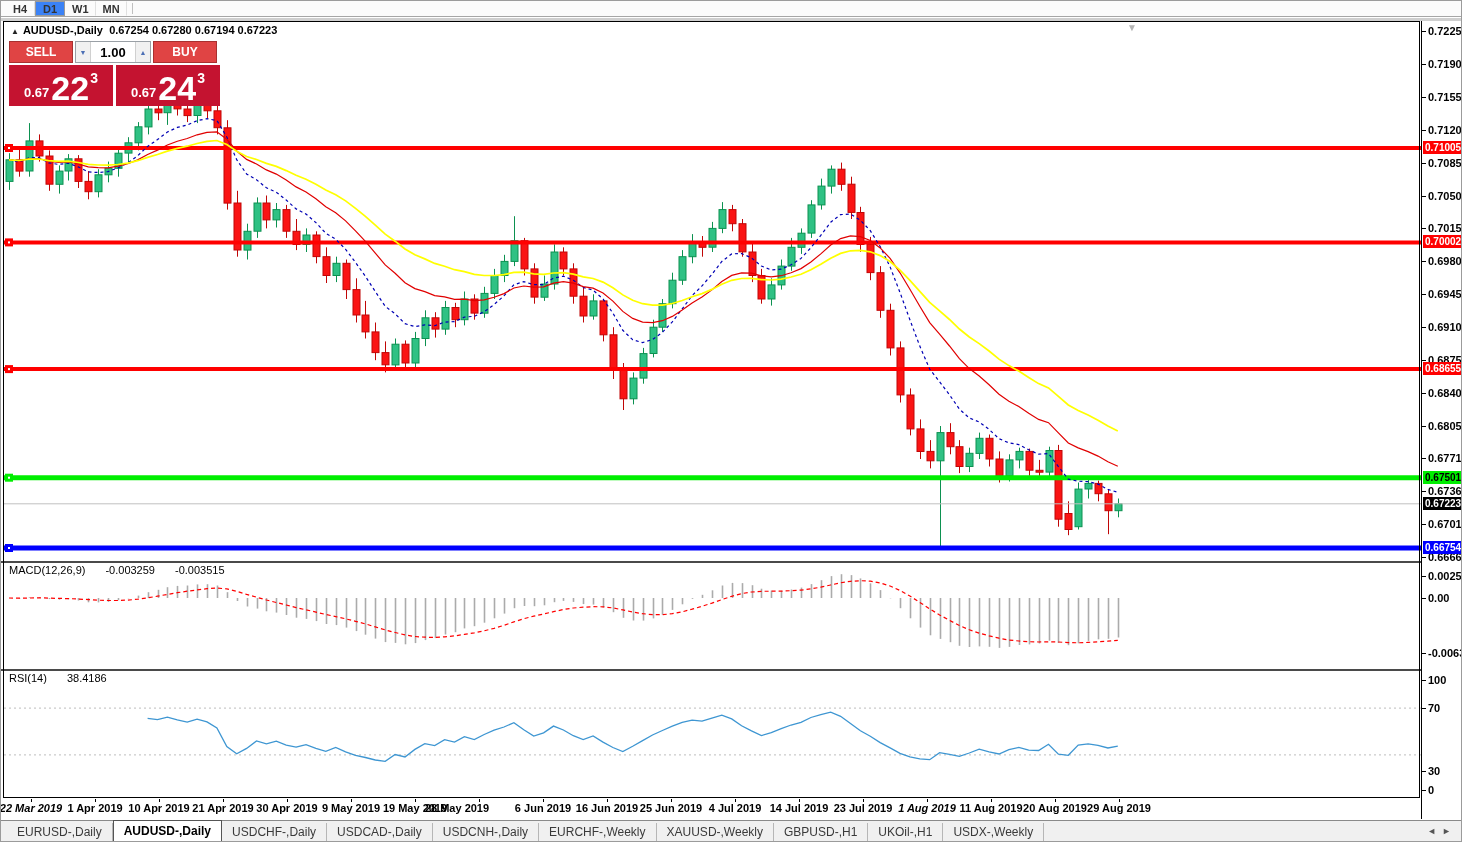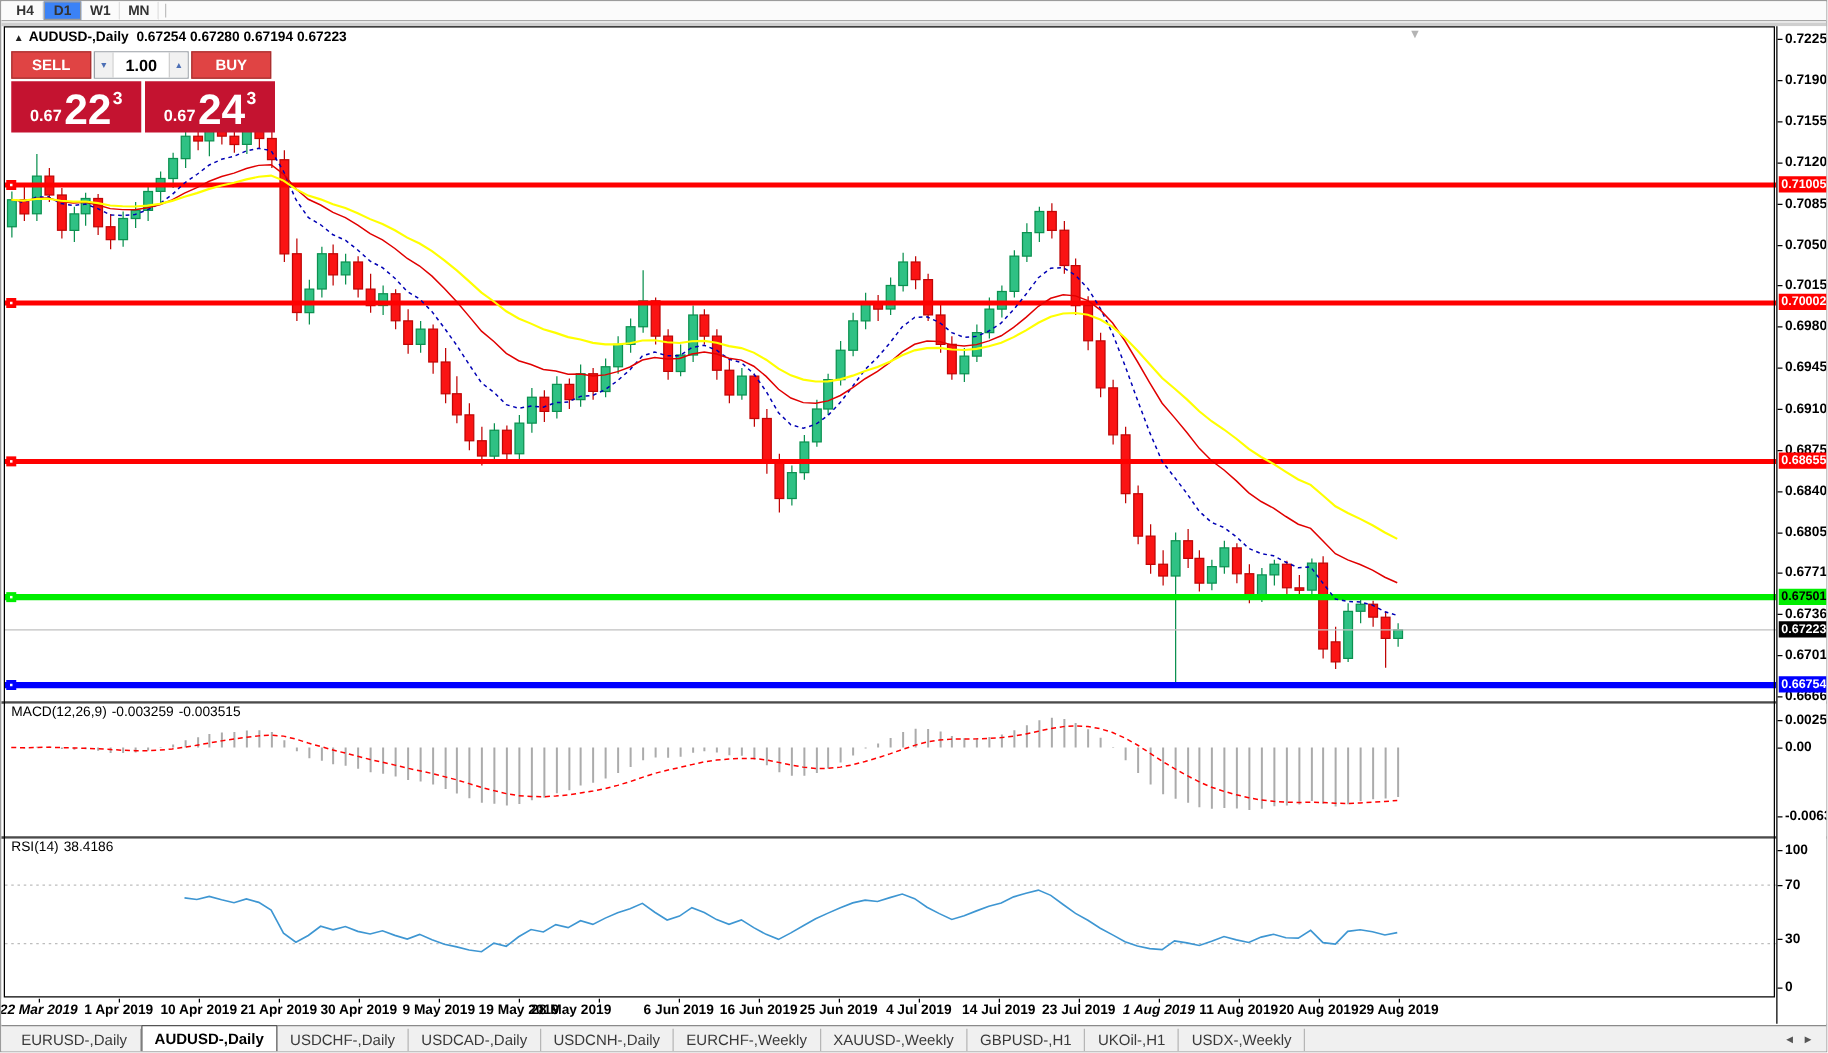--- a/index.html
+++ b/index.html
@@ -18,21 +18,21 @@
   .macd-svg{position:absolute;left:3px;top:562px;background:#fff;}
   .rsi-svg{position:absolute;left:3px;top:670px;background:#fff;}
   .sep1{position:absolute;left:0;top:560px;width:1462px;height:2px;background:#4a4a4a;}
   .sep2{position:absolute;left:0;top:668px;width:1462px;height:2px;background:#4a4a4a;}
 
   .quote-header{position:absolute;left:10px;top:23px;font:bold 11px "Liberation Sans",sans-serif;color:#000;z-index:6;white-space:nowrap;}
   .quote-header .arr{font-size:8px;margin-right:4px;color:#222;}
   .shift-marker{position:absolute;left:1126px;top:21px;color:#b4b4b4;font-size:10px;z-index:5;}
 
   .ind-title{position:absolute;left:8px;font:11px "Liberation Sans",sans-serif;color:#000;z-index:6;white-space:nowrap;}
-  .ind-title span{margin-right:4px;}
+  .ind-title span{margin-right:20px;}
 
   
   .price-axis{position:absolute;left:1420px;top:20px;width:42px;height:798px;background:#fff;border-left:1px solid #000;z-index:4;}
   .ptick{position:absolute;left:6px;font:bold 11px "Liberation Sans",sans-serif;color:#000;white-space:nowrap;}
   .ptick::before{content:"";position:absolute;left:-6px;top:6px;width:4px;height:1px;background:#000;}
   .plab{position:absolute;left:1px;font:bold 10px "Liberation Sans",sans-serif;padding:1px 2px;white-space:nowrap;z-index:5;}
 
   
   .date-axis{position:absolute;left:0;top:798px;width:1420px;height:20px;background:#fff;z-index:3;}
   .dlab{position:absolute;top:3px;transform:translateX(-50%);font:bold 11px "Liberation Sans",sans-serif;color:#000;white-space:nowrap;}
@@ -509,21 +509,21 @@
       <div class="plab" style="background: rgb(255, 0, 0); color: rgb(255, 255, 255); top: 214px;">0.70002</div>
       <div class="plab" style="background: rgb(255, 0, 0); color: rgb(255, 255, 255); top: 341px;">0.68655</div>
       <div class="plab" style="background: rgb(0, 238, 0); color: rgb(0, 0, 0); top: 450px;">0.67501</div>
       <div class="plab" style="background: rgb(0, 0, 255); color: rgb(255, 255, 255); top: 520px;">0.66754</div>
       <div class="plab" style="background: rgb(0, 0, 0); color: rgb(255, 255, 255); top: 476px;">0.67223</div>
       <div class="ptick" style="top: 549px;">0.002574</div>
       <div class="ptick" style="top: 571px;">0.00</div>
       <div class="ptick" style="top: 626px;">-0.006326</div>
       <div class="ptick" style="top: 653px;">100</div>
       <div class="ptick" style="top: 681px;">70</div>
-      <div class="ptick" style="top: 724px;">30</div>
+      <div class="ptick" style="top: 744px;">30</div>
       <div class="ptick" style="top: 763px;">0</div>
     </div>
   <div class="date-axis" id="date-axis">
       <div class="dtick" style="left: 30px;"></div>
       <div class="dlab" style="left: 30px; font-style: italic;">22 Mar 2019</div>
       <div class="dtick" style="left: 94px;"></div>
       <div class="dlab" style="left: 94px;">1 Apr 2019</div>
       <div class="dtick" style="left: 158px;"></div>
       <div class="dlab" style="left: 158px;">10 Apr 2019</div>
       <div class="dtick" style="left: 222px;"></div>

